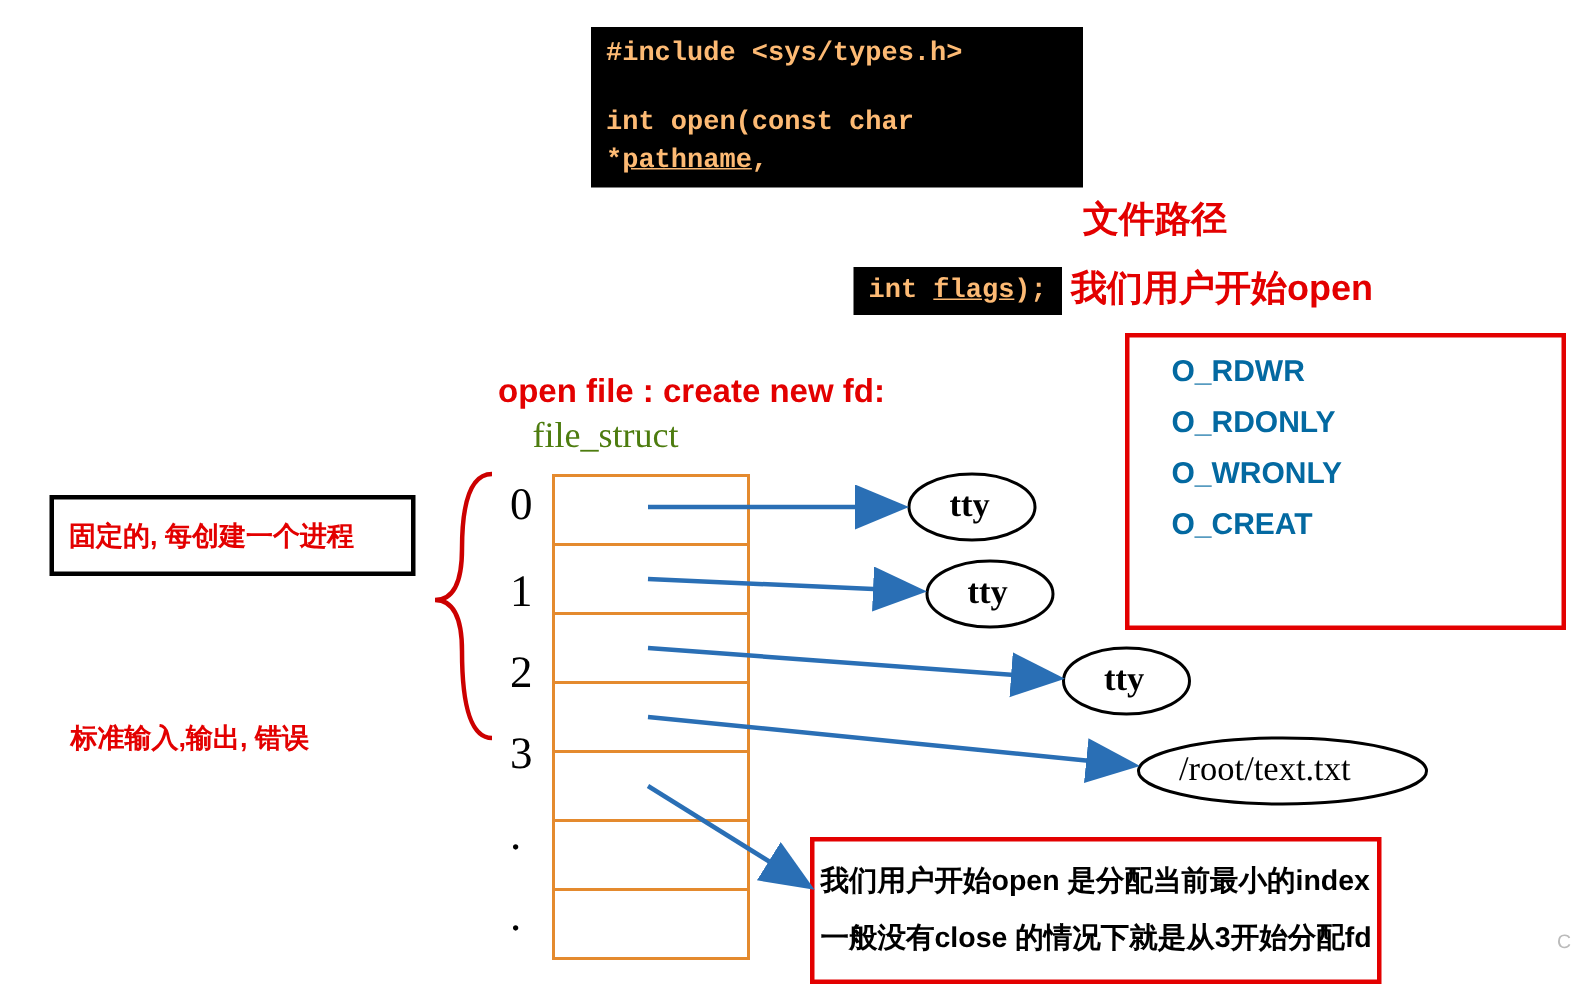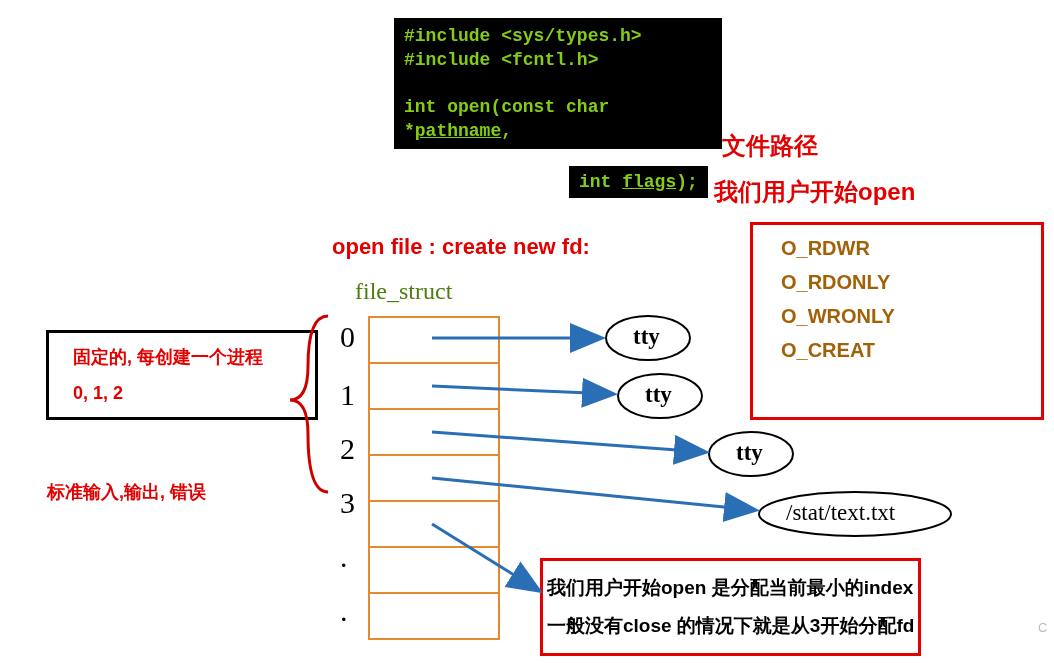--- a/index.html
+++ b/index.html
@@ -1,61 +1,59 @@
 <!DOCTYPE html>
 <html><head>
 <meta charset="utf-8">
 <style>
 html,body{margin:0;padding:0;font-family:Arial,"Microsoft YaHei","PingFang SC",sans-serif;background:#fff;width:1054px;height:663px;overflow:hidden}
 .abs{position:absolute}
-.code{background:#000;color:#84cc16;font-family:"Consolas","Courier New",monospace;font-weight:bold;font-size:18px;padding:6px 10px;line-height:1.35}
+.code{background:#000;color:#fdba74;font-family:"Consolas","Courier New",monospace;font-weight:bold;font-size:18px;padding:6px 10px;line-height:1.35}
 .code .u{text-decoration:underline}
 .redtxt{color:#e30000;font-weight:bold}
 .redbox{border:3px solid #e30000}
 .blackbox{border:3px solid #000}
-.flagbox{font-size:20px;font-weight:bold;color:#a16207;line-height:1.7;padding:6px 28px}
+.flagbox{font-size:20px;font-weight:bold;color:#0369a1;line-height:1.7;padding:6px 28px}
 .title{font-size:22px}
 .serif{font-family:"Times New Roman","SimSun",serif}
 .fdnum{font-size:30px}
 .leftlines{font-size:18px;line-height:2}
 .botbox{font-size:19px;font-weight:bold;color:#000;line-height:2;padding:8px 4px}
 .cell{position:absolute;border:2px solid #e48a2e;width:132px;height:48px;box-sizing:border-box}
 .watermark{position:absolute;color:#bbb;font-size:13px}
 svg{position:absolute;top:0;left:0;pointer-events:none}
 </style>
 </head>
 <body>
 
 <div class="abs code" style="left:394px;top:18px;width:308px">
   <div>#include &lt;sys/types.h&gt;</div>
-  <div>#include &lt;fcntl.h&gt;</div>
   <div style="height:22px"></div>
   <div><span>int open(const char *</span><span class="u">pathname</span><span>,</span></div>
 </div>
 <div class="abs redtxt" style="left:722px;top:130px;font-size:24px">文件路径</div>
 
-<div class="abs code" style="left:569px;top:166px;padding:4px 10px">
+<div class="abs code" style="left:569px;top:178px;padding:4px 10px">
   <span>int </span><span class="u">flags</span><span>);</span>
 </div>
 <div class="abs redtxt" style="left:714px;top:176px;font-size:24px">我们用户开始open</div>
 
 <div class="abs redbox flagbox" style="left:750px;top:222px;width:232px;height:180px;overflow:hidden">
   <div>O_RDWR</div>
   <div>O_RDONLY</div>
   <div>O_WRONLY</div>
   <div>O_CREAT</div>
 </div>
 
-<div class="abs redtxt title" style="left:332px;top:234px">open file : create new fd:</div>
+<div class="abs redtxt title" style="left:332px;top:248px">open file : create new fd:</div>
 
 <div class="abs serif" style="left:355px;top:278px;font-size:24px;color:#4d7c0f">file_struct</div>
 
-<div class="abs blackbox redtxt leftlines" style="left:46px;top:330px;width:218px;padding:6px 24px">
+<div class="abs blackbox redtxt leftlines" style="left:33px;top:330px;width:218px;padding:6px 10px">
   <div>固定的, 每创建一个进程</div>
-  <div>0,   1,   2</div>
 </div>
 <div class="abs redtxt" style="left:47px;top:480px;font-size:18px;font-weight:bold">标准输入,输出, 错误</div>
 
 <div class="cell" style="left:368px;top:316px"></div>
 <div class="cell" style="left:368px;top:362px"></div>
 <div class="cell" style="left:368px;top:408px"></div>
 <div class="cell" style="left:368px;top:454px"></div>
 <div class="cell" style="left:368px;top:500px"></div>
 <div class="cell" style="left:368px;top:546px"></div>
 <div class="cell" style="left:368px;top:592px"></div>
@@ -63,21 +61,21 @@
 <div class="abs serif fdnum" style="left:340px;top:320px">0</div>
 <div class="abs serif fdnum" style="left:340px;top:378px">1</div>
 <div class="abs serif fdnum" style="left:340px;top:432px">2</div>
 <div class="abs serif fdnum" style="left:340px;top:486px">3</div>
 <div class="abs serif fdnum" style="left:340px;top:540px">.</div>
 <div class="abs serif fdnum" style="left:340px;top:594px">.</div>
 
 <div class="abs serif" style="left:633px;top:324px;font-size:23px;font-weight:bold">tty</div>
 <div class="abs serif" style="left:645px;top:382px;font-size:23px;font-weight:bold">tty</div>
 <div class="abs serif" style="left:736px;top:440px;font-size:23px;font-weight:bold">tty</div>
-<div class="abs serif" style="left:786px;top:500px;font-size:23px">/stat/text.txt</div>
+<div class="abs serif" style="left:786px;top:500px;font-size:23px">/root/text.txt</div>
 
 <div class="abs redbox botbox" style="left:540px;top:558px">
   <div>我们用户开始open 是分配当前最小的index</div>
   <div>一般没有close 的情况下就是从3开始分配fd</div>
 </div>
 
 <div class="watermark" style="left:1038px;top:620px">C</div>
 
 <svg width="1054" height="663">
   <defs>

